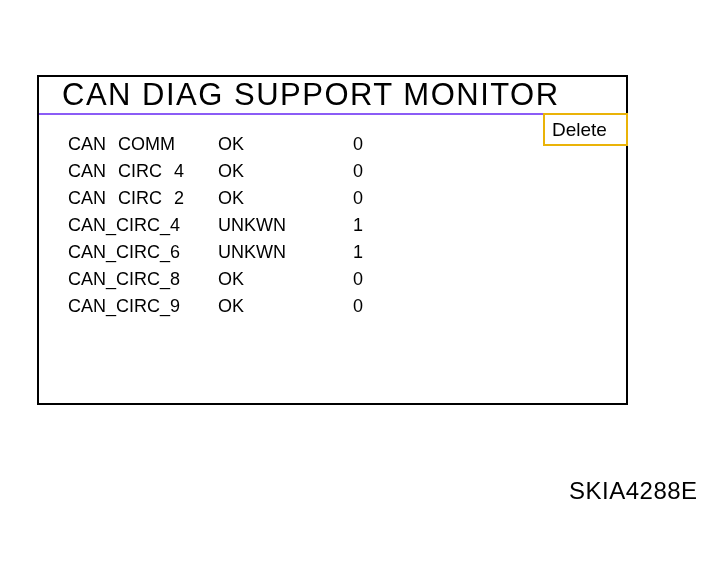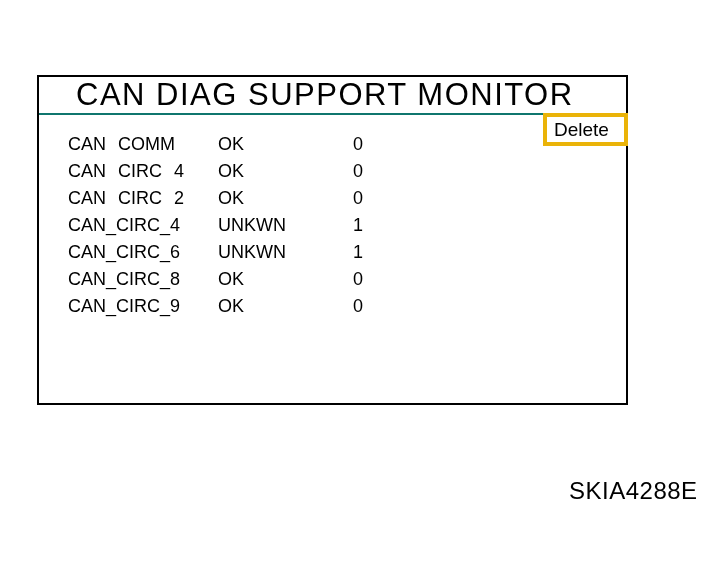--- a/index.html
+++ b/index.html
@@ -23,38 +23,38 @@
     left: 37px;
     top: 75px;
     width: 591px;
     height: 330px;
     border: 2px solid #000000;
     box-sizing: border-box;
     background: #ffffff;
   }
   .titlebar {
     height: 36px;
-    border-bottom: 2px solid #0f766e;
+    border-bottom: 2px solid #8b5cf6;
     display: flex;
     align-items: flex-start;
-    padding-left: 37px;
+    padding-left: 23px;
     overflow: hidden;
   }
   .titlebar span {
     font-size: 31px;
     letter-spacing: 1.5px;
     white-space: nowrap;
   }
   .delete-btn {
     position: absolute;
     top: 36px;
     right: -2px;
     width: 85px;
     height: 33px;
-    border: 4px solid #eab308;
+    border: 2px solid #eab308;
     background: #ffffff;
     color: #000000;
     font-family: "Liberation Sans", sans-serif;
     font-size: 19px;
     text-align: left;
     padding: 0 0 0 7px;
     margin: 0;
     box-sizing: border-box;
     z-index: 2;
     display: flex;

